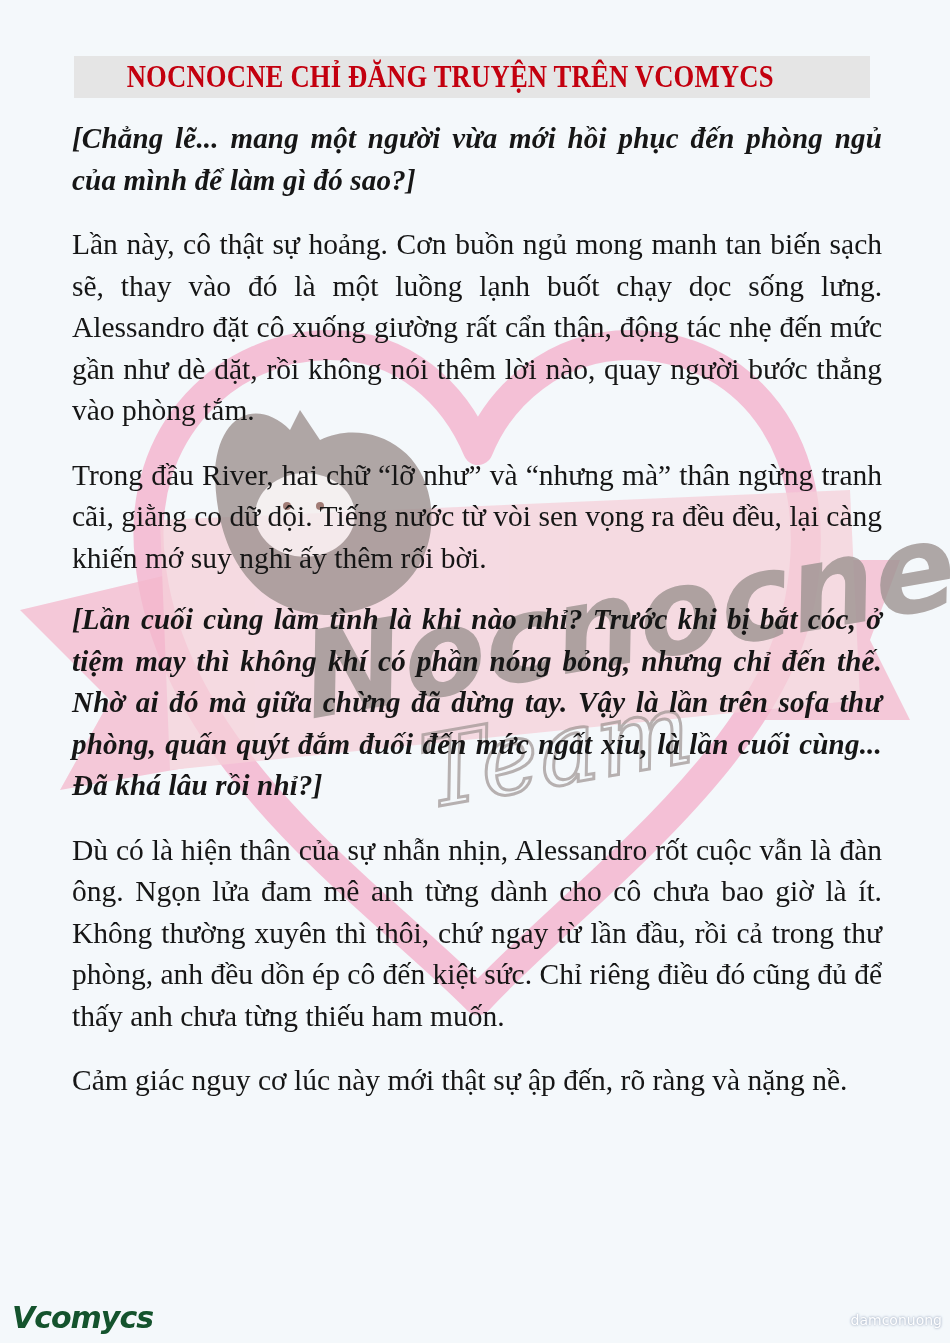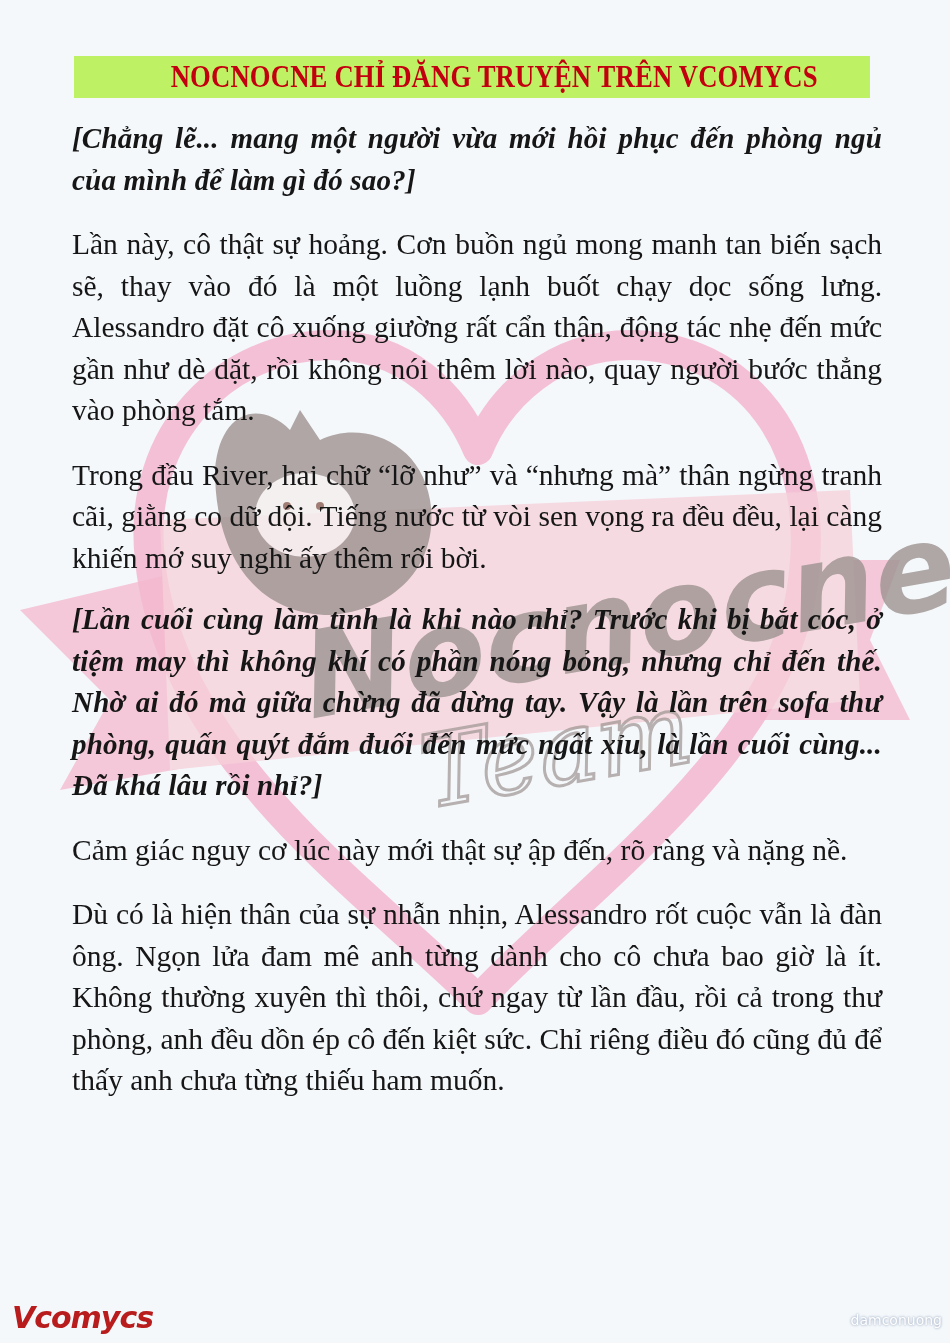--- a/index.html
+++ b/index.html
@@ -10,22 +10,22 @@
       font-family: "Liberation Serif", "DejaVu Serif", serif;
       color: #161616;
     }
     .page { position: absolute; inset: 0; }
 
     
     .watermark { position: absolute; left: 0; top: 0; width: 950px; height: 1343px; pointer-events: none; z-index: 0; }
 
     .banner {
       position: absolute; left: 74px; top: 56px; width: 796px; height: 42px;
-      background: #bef264;
-      display: flex; align-items: center; justify-content: flex-end;
+      background: #e5e5e5;
+      display: flex; align-items: center; justify-content: flex-start;
       z-index: 2;
     }
     .banner-text {
       font-family: "Liberation Serif", serif;
       font-weight: bold;
       font-size: 31px;
       color: #c3000f;
       letter-spacing: 0.2px;
       transform: scaleX(0.86);
       white-space: nowrap;
@@ -47,21 +47,21 @@
       font-style: italic; font-weight: bold;
       font-size: 29px;
       letter-spacing: 0.2px;
       margin-top: 20px;
     }
     .para.first { margin-top: 0; }
 
     .footer-logo {
       position: absolute; left: 12px; top: 1300px;
       font-family: "DejaVu Sans", sans-serif; font-style: italic; font-weight: bold;
-      font-size: 30px; color: #b91c1c; letter-spacing: -1px;
+      font-size: 30px; color: #14532d; letter-spacing: -1px;
       z-index: 2;
     }
     .footer-credit {
       position: absolute; right: 8px; top: 1312px;
       font-family: "DejaVu Sans", sans-serif; font-size: 14px;
       color: #ffffff; text-shadow: 0 0 3px #a8b4c8, 0 0 2px #a8b4c8;
       z-index: 2;
     }
   </style>
 </head>
@@ -102,19 +102,19 @@
 
   <div class="banner">
     <span class="banner-text">NOCNOCNE CHỈ ĐĂNG TRUYỆN TRÊN VCOMYCS</span>
   </div>
 
   <div class="content">
     <p class="para thought first">[Chẳng lẽ... mang một người vừa mới hồi phục đến phòng ngủ của mình để làm gì đó sao?]</p>
     <p class="para">Lần này, cô thật sự hoảng. Cơn buồn ngủ mong manh tan biến sạch sẽ, thay vào đó là một luồng lạnh buốt chạy dọc sống lưng. Alessandro đặt cô xuống giường rất cẩn thận, động tác nhẹ đến mức gần như dè dặt, rồi không nói thêm lời nào, quay người bước thẳng vào phòng tắm.</p>
     <p class="para">Trong đầu River, hai chữ “lỡ như” và “nhưng mà” thân ngừng tranh cãi, giằng co dữ dội. Tiếng nước từ vòi sen vọng ra đều đều, lại càng khiến mớ suy nghĩ ấy thêm rối bời.</p>
     <p class="para thought">[Lần cuối cùng làm tình là khi nào nhỉ? Trước khi bị bắt cóc, ở tiệm may thì không khí có phần nóng bỏng, nhưng chỉ đến thế. Nhờ ai đó mà giữa chừng đã dừng tay. Vậy là lần trên sofa thư phòng, quấn quýt đắm đuối đến mức ngất xỉu, là lần cuối cùng... Đã khá lâu rồi nhỉ?]</p>
+    <p class="para">Dù có là hiện thân của sự nhẫn nhịn, Alessandro rốt cuộc vẫn là đàn ông. Ngọn lửa đam mê anh từng dành cho cô chưa bao giờ là ít. Không thường xuyên thì thôi, chứ ngay từ lần đầu, rồi cả trong thư phòng, anh đều dồn ép cô đến kiệt sức. Chỉ riêng điều đó cũng đủ để thấy anh chưa từng thiếu ham muốn.</p>
     <p class="para">Cảm giác nguy cơ lúc này mới thật sự ập đến, rõ ràng và nặng nề.</p>
-    <p class="para">Dù có là hiện thân của sự nhẫn nhịn, Alessandro rốt cuộc vẫn là đàn ông. Ngọn lửa đam mê anh từng dành cho cô chưa bao giờ là ít. Không thường xuyên thì thôi, chứ ngay từ lần đầu, rồi cả trong thư phòng, anh đều dồn ép cô đến kiệt sức. Chỉ riêng điều đó cũng đủ để thấy anh chưa từng thiếu ham muốn.</p>
   </div>
 
   <div class="footer-logo">Vcomycs</div>
   <div class="footer-credit">damconuong</div>
 </div>
 
 </body></html>

